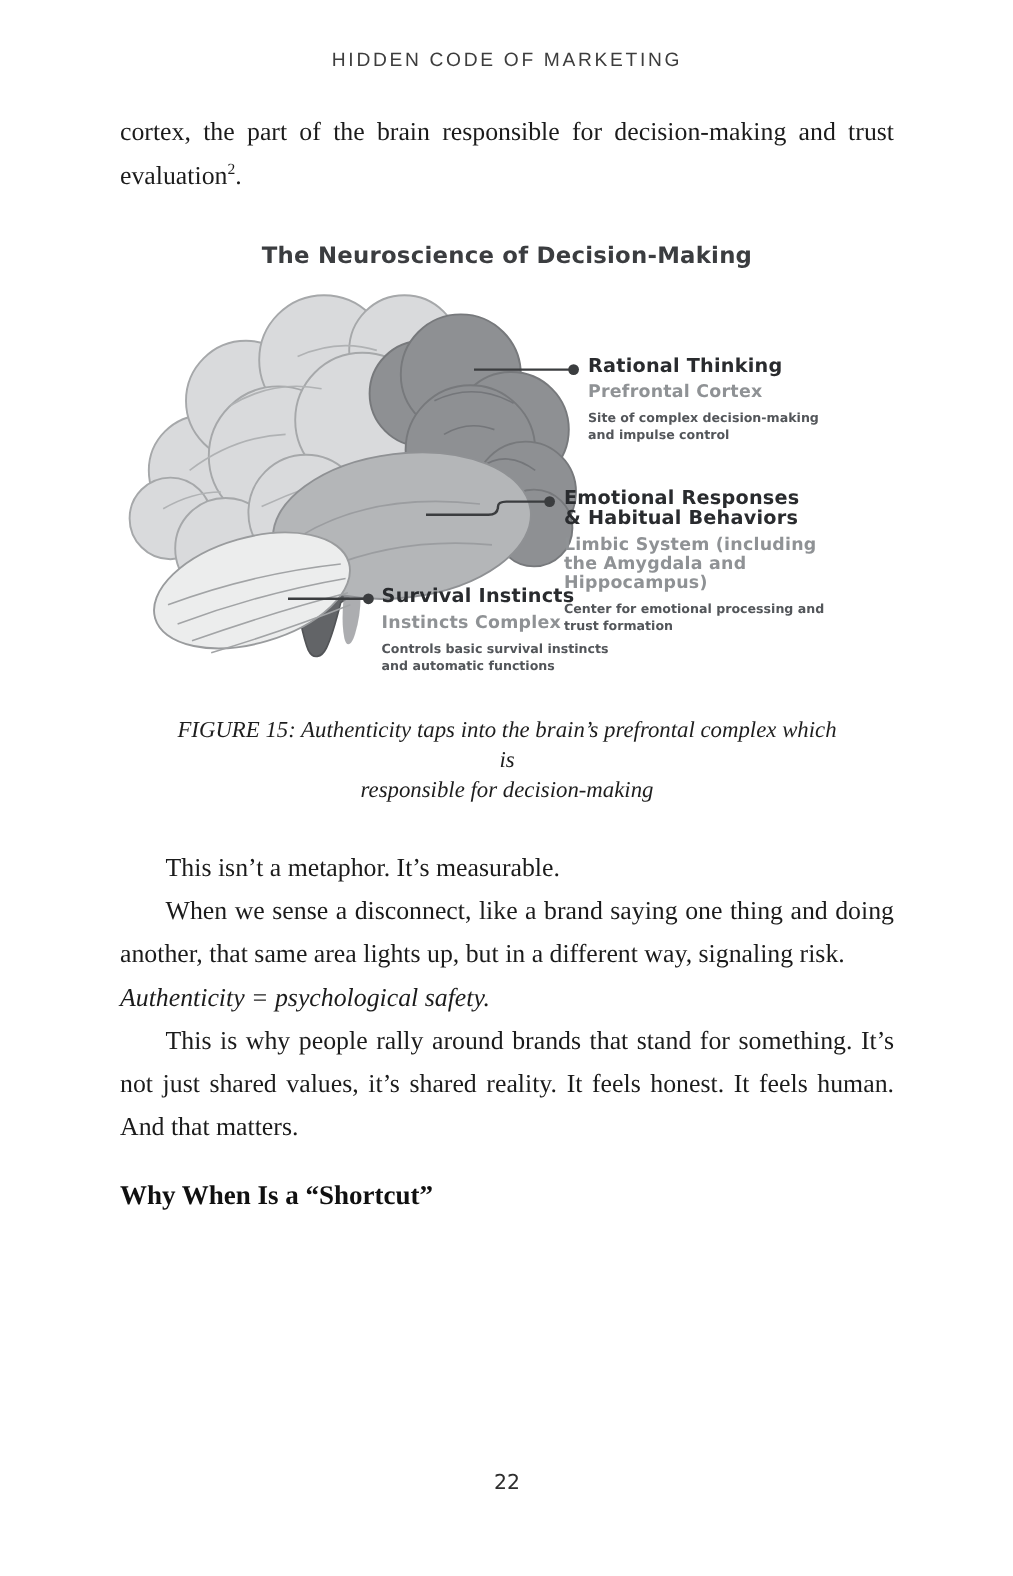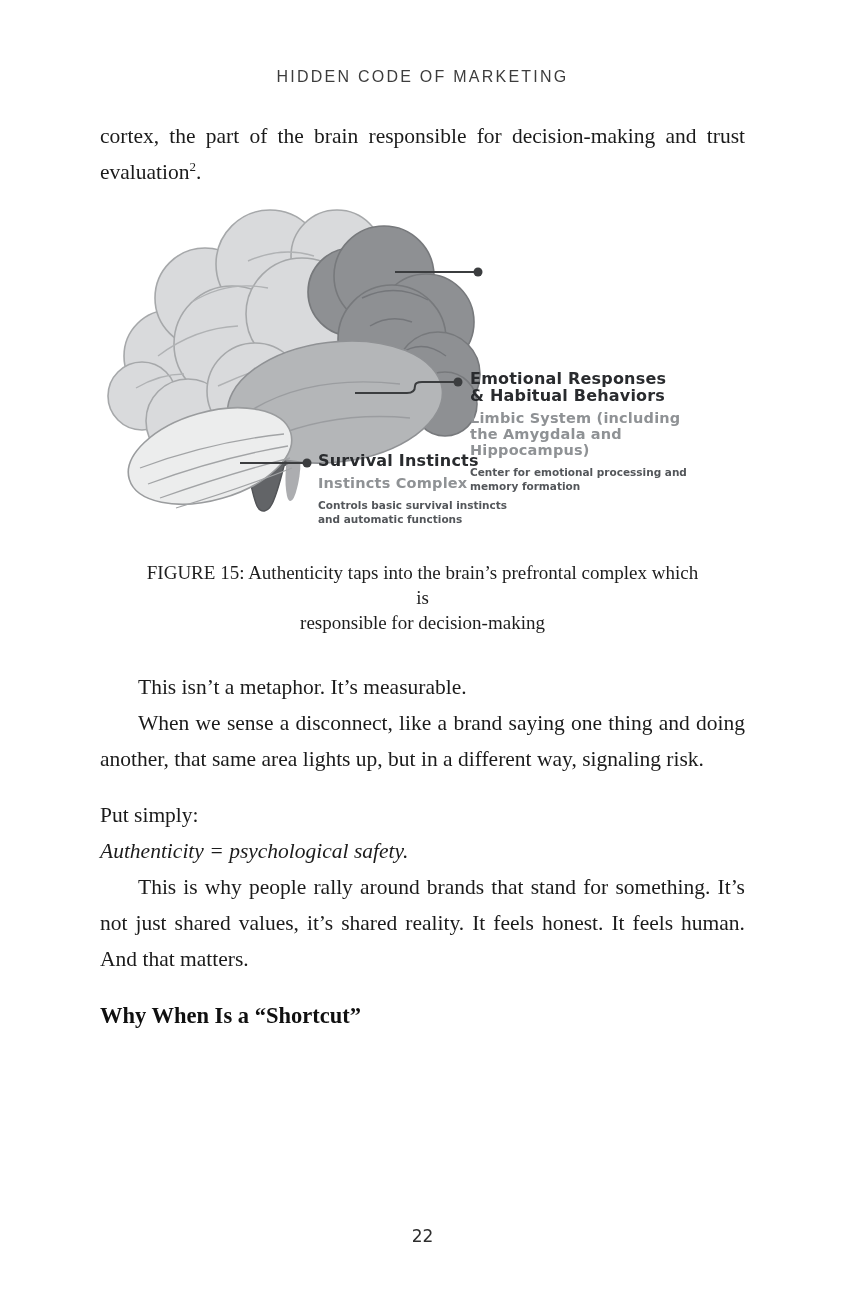--- a/index.html
+++ b/index.html
@@ -13,21 +13,21 @@
     font-family: "Liberation Serif", serif;
     color: #1b1b1b;
   }
   .content {
     position: absolute;
     left: 100px;
     top: 0;
     width: 645px;
   }
   .running-head {
-    margin-top: 66px;
+    margin-top: 40px;
     text-align: center;
     font-family: "Liberation Sans", sans-serif;
     font-size: 16px;
     line-height: 22px;
     letter-spacing: 0.14em;
     color: #3d3d3d;
   }
   .body-text {
     font-size: 21.5px;
     line-height: 36px;
@@ -85,20 +85,21 @@
     font-weight: 600;
     font-size: 10.5px;
     line-height: 13.5px;
     color: #53565a;
     white-space: pre-line;
   }
   .caption {
     margin: 14px auto 11px auto;
     max-width: 560px;
     text-align: center;
+    font-style: italic;
     font-size: 19px;
     line-height: 25px;
     color: #1e1e1e;
     white-space: pre-line;
   }
   .section-heading {
     margin-top: 24px;
     font-family: "Liberation Serif", serif;
     font-weight: 700;
     font-size: 22.5px;
@@ -119,20 +120,21 @@
 </head>
 <body>
 
 <div class="page">
   <div class="content">
 
     <div class="running-head">HIDDEN CODE OF MARKETING</div>
 
     <p class="body-text intro"><span>cortex, the part of the brain responsible for decision-making and trust evaluation</span><sup>2</sup><span>.</span></p>
 
+    <div class="fig-title">The Neuroscience of Decision-Making</div>
 
     <div class="figure">
       <svg width="645" height="340" viewBox="0 0 645 340" xmlns="http://www.w3.org/2000/svg">
 
         <g fill="#d9dadc" stroke="#a6a8aa" stroke-width="1.6">
           <circle cx="70" cy="150" r="46"></circle>
           <circle cx="105" cy="92" r="50"></circle>
           <circle cx="170" cy="58" r="54"></circle>
           <circle cx="237" cy="50" r="46"></circle>
           <circle cx="42" cy="190" r="34"></circle>
@@ -189,45 +191,50 @@
           <path d="M255,187 L307,187 Q315,187 315,180 Q315,176 322,176 L358,176"></path>
           <line x1="140" y1="257" x2="207" y2="257"></line>
         </g>
         <g fill="#3b3d3f">
           <circle cx="378" cy="66" r="4.5"></circle>
           <circle cx="358" cy="176" r="4.5"></circle>
           <circle cx="207" cy="257" r="4.5"></circle>
         </g>
       </svg>
 
+      <div class="fig-label" style="left:390px; top:54px; width:200px;">
+        <div class="fig-label-title">Rational Thinking</div>
+        <div class="fig-label-sub">Prefrontal Cortex</div>
+        <div class="fig-label-desc">Site of complex decision-making
+and impulse control</div>
+      </div>
 
       <div class="fig-label" style="left:370px; top:164px; width:260px;">
         <div class="fig-label-title">Emotional Responses
 &amp; Habitual Behaviors</div>
         <div class="fig-label-sub">Limbic System (including
 the Amygdala and Hippocampus)</div>
         <div class="fig-label-desc">Center for emotional processing and
-memory formation</div>
+trust formation</div>
       </div>
 
       <div class="fig-label" style="left:218px; top:246px; width:240px;">
         <div class="fig-label-title">Survival Instincts</div>
         <div class="fig-label-sub">Instincts Complex</div>
         <div class="fig-label-desc">Controls basic survival instincts
 and automatic functions</div>
       </div>
     </div>
 
     <div class="caption">FIGURE 15: Authenticity taps into the brain’s prefrontal complex which is
 responsible for decision-making</div>
 
     <p class="body-text indent first-body">This isn’t a metaphor. It’s measurable.</p>
     <p class="body-text indent">When we sense a disconnect, like a brand saying one thing and doing another, that same area lights up, but in a different way, signaling risk.</p>
 
-    <p class="body-text gap-lg no-justify">Put simply:</p>
     <p class="body-text italic-line no-justify">Authenticity = psychological safety.</p>
 
     <p class="body-text indent">This is why people rally around brands that stand for something. It’s not just shared values, it’s shared reality. It feels honest. It feels human. And that matters.</p>
 
     <h2 class="section-heading">Why When Is a “Shortcut”</h2>
   </div>
 
   <div class="page-number">22</div>
 </div>
 

